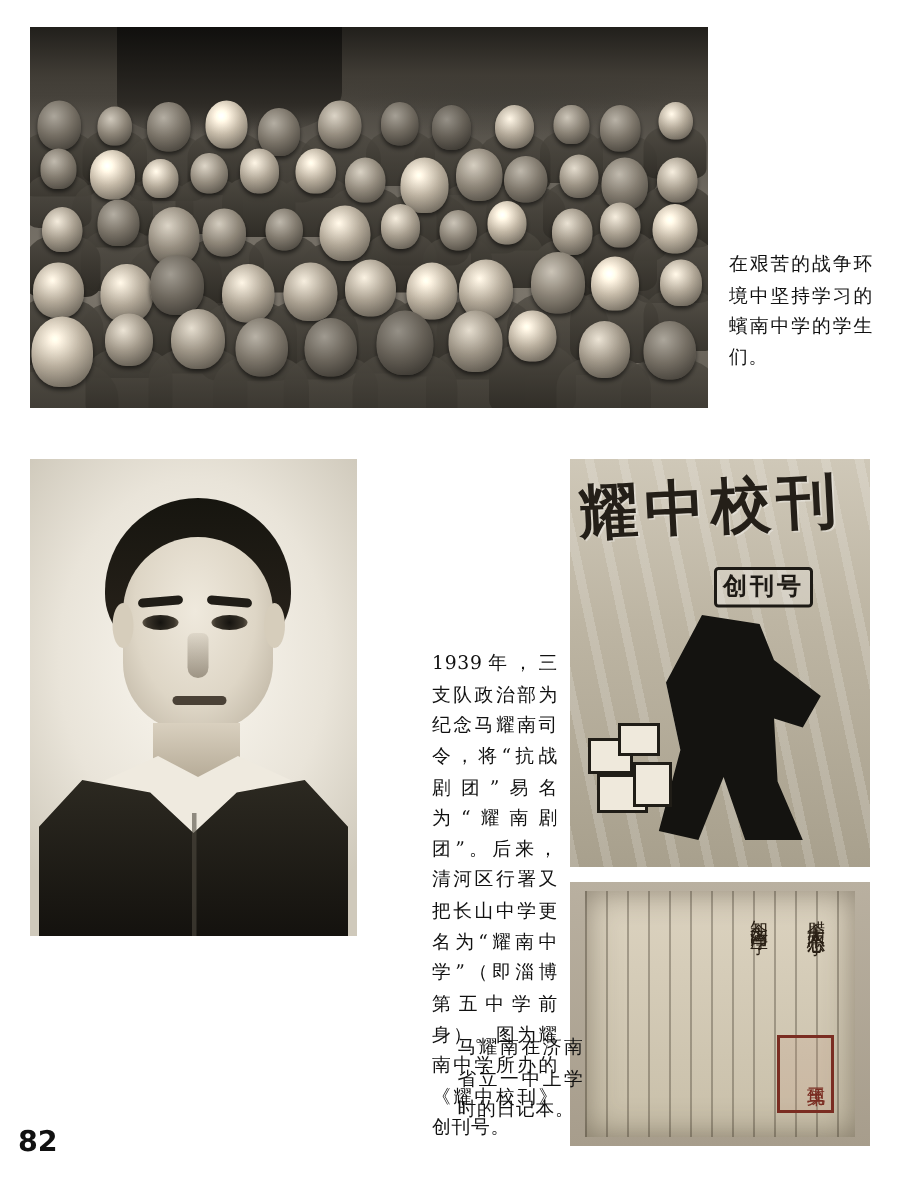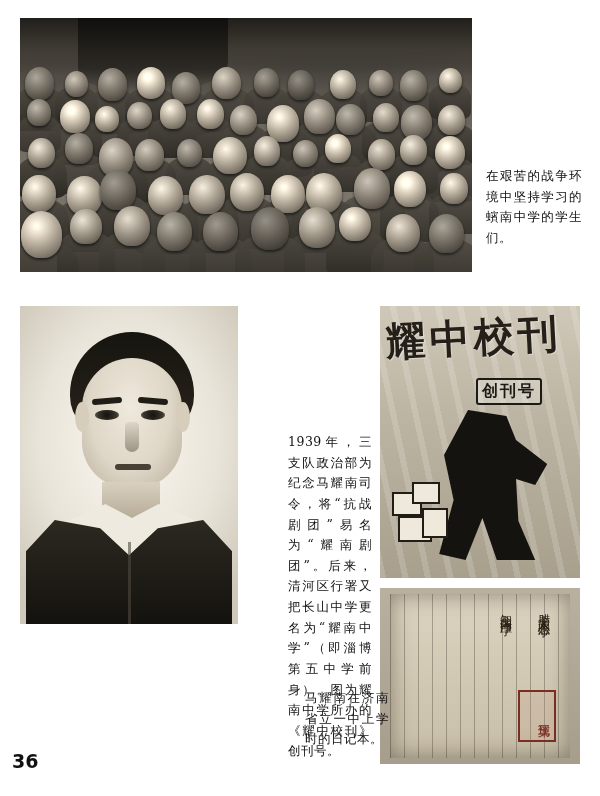--- a/index.html
+++ b/index.html
@@ -435,15 +435,15 @@
       <div class="dy-cols"></div>
       <div class="dy-ch" style="right:18px; top:10px;">腊念大南心念小</div>
       <div class="dy-ch" style="right:56px; top:10px;">知念内污净字</div>
       <div class="dy-seal">第三现</div>
     </div>
     <div class="grain"></div>
   </div>
 
   <div class="caption" id="caption-diary">马耀南在济南省立一中上学时的日记本。</div>
 
-  <div id="page-number">36</div>
+  <div id="page-number">82</div>
 
 </div>
 
 </body></html>

